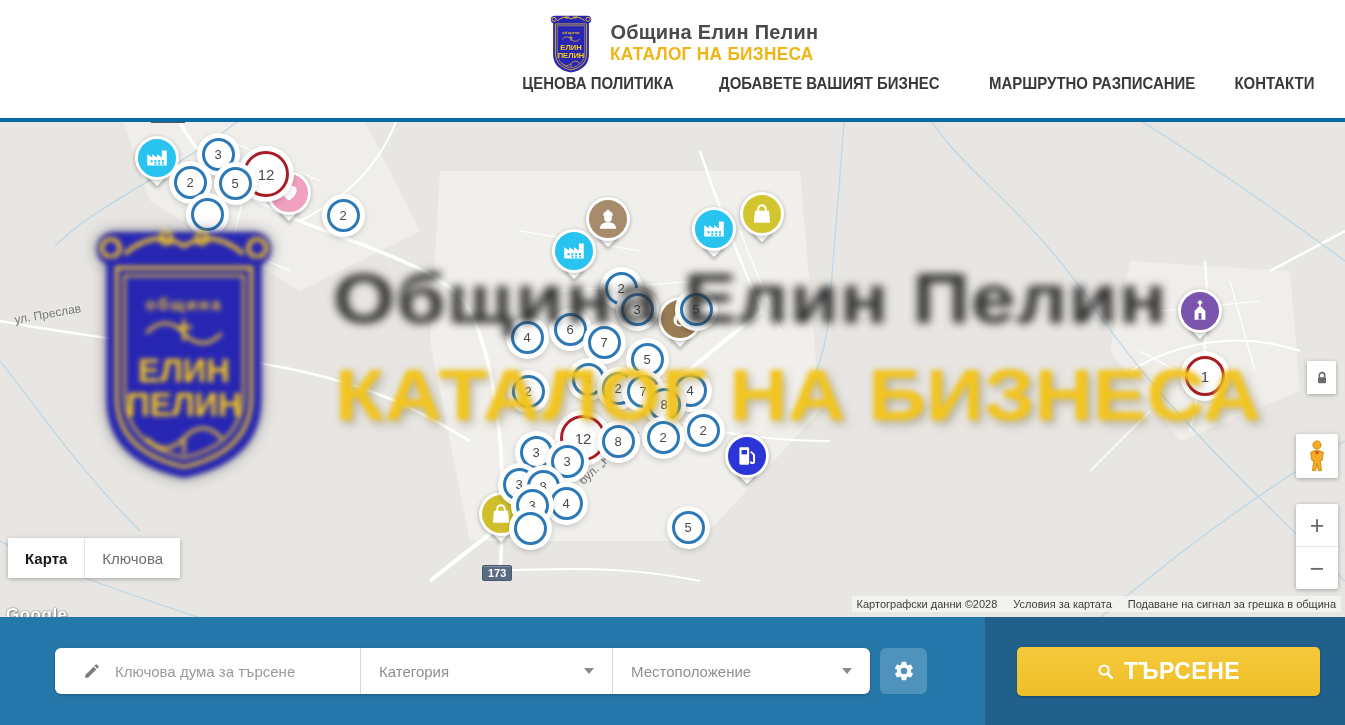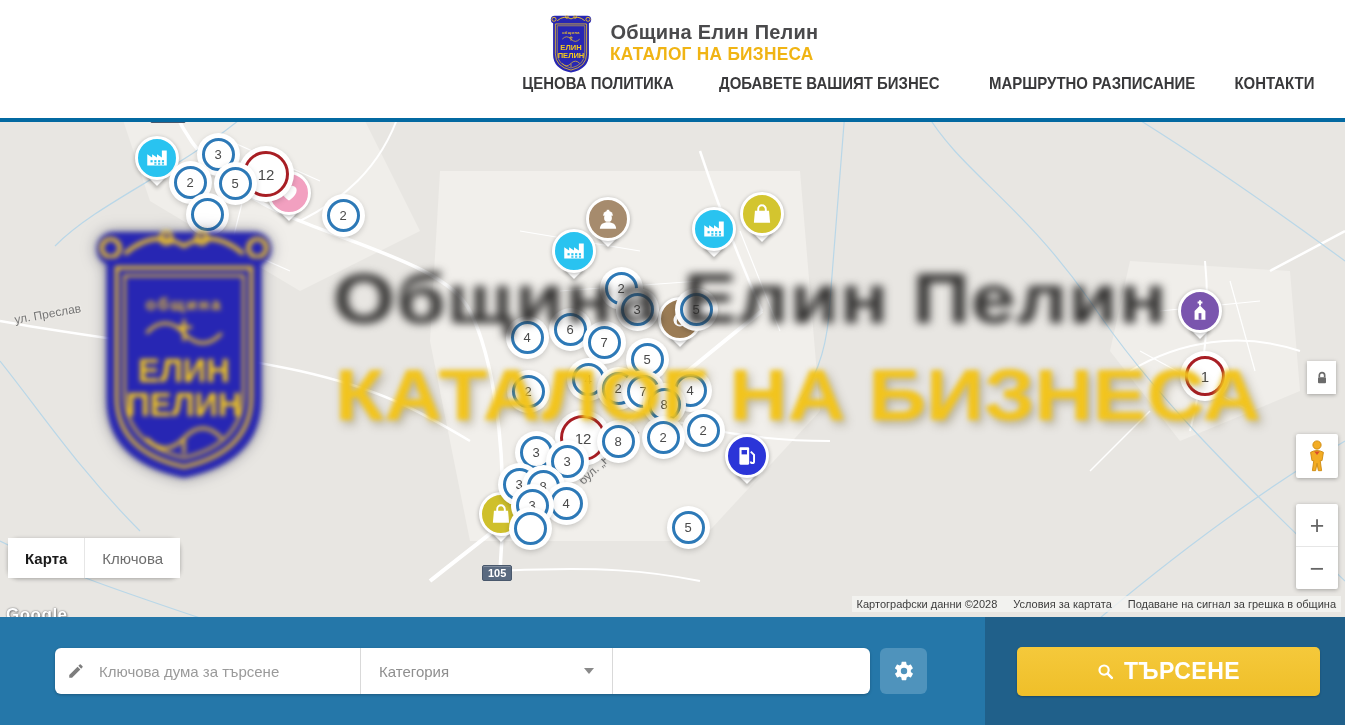--- a/index.html
+++ b/index.html
@@ -39,21 +39,21 @@
   
   .wm-crest { position:absolute; left:85px; top:100px; width:198px; height:278px; z-index:600;
      filter:blur(2.5px) drop-shadow(0 0 7px rgba(10,10,40,.5)); }
   .wm-title { position:absolute; left:333px; top:148px; font-size:70px; font-weight:bold; color:#2e2d2c; white-space:nowrap;
      transform:scaleX(1.14); transform-origin:left; filter:blur(4px); z-index:600; letter-spacing:1px; }
   .wm-subtitle { position:absolute; left:335px; top:243px; font-size:72px; font-weight:bold; color:#f2c41d; white-space:nowrap;
      transform:scaleX(1.12); transform-origin:left; filter:blur(2.5px); z-index:600; letter-spacing:0;
      text-shadow:3px 4px 8px rgba(70,55,0,.35); }
 
   
-  .maptype { position:absolute; left:8px; top:427px; display:flex; z-index:700; box-shadow:0 1px 4px rgba(0,0,0,.3); border-radius:10px; }
+  .maptype { position:absolute; left:8px; top:427px; display:flex; z-index:700; box-shadow:0 1px 4px rgba(0,0,0,.3); border-radius:2px; }
   .maptype button { height:40px; background:#fff; border:none; font-family:"Liberation Sans",sans-serif; font-size:15px; padding:0 17px; cursor:pointer; }
   .maptype .sel { font-weight:bold; color:#1a1a1a; border-right:1px solid #e6e6e6; }
   .maptype .unsel { color:#6e6e6e; }
   .glogo { position:absolute; left:6px; top:494px; z-index:700; font-size:17px; font-weight:bold; color:#fff; letter-spacing:.5px;
      text-shadow:0 0 1px #999, 0 0 2px #8a8a8a, 1px 1px 2px #777; }
   .attrib { position:absolute; right:4px; top:485px; z-index:700; display:flex; gap:16px; background:rgba(245,245,243,.75); padding:2px 5px; }
   .attrib span { font-size:11px; color:#3c3c3c; white-space:nowrap; }
   .lockbox { position:absolute; left:1307px; top:250px; width:29px; height:33px; background:#fff; z-index:700;
      display:flex; align-items:center; justify-content:center; box-shadow:0 1px 4px rgba(0,0,0,.3); cursor:pointer; }
   .pegman { position:absolute; left:1296px; top:323px; width:42px; height:44px; background:#fff; border-radius:2px; z-index:700;
@@ -61,21 +61,21 @@
   .zoomctl { position:absolute; left:1296px; top:393px; width:42px; height:85px; background:#fff; border-radius:2px; z-index:700;
      box-shadow:0 1px 4px rgba(0,0,0,.3); display:flex; flex-direction:column; }
   .zoomctl button { flex:1; border:none; background:transparent; font-size:25px; color:#666; cursor:pointer; line-height:1; font-family:"Liberation Sans",sans-serif; }
   .zoomctl .zin { border-bottom:1px solid #e6e6e6; }
 
   
   .bottombar { position:absolute; left:0; top:617px; width:1345px; height:108px; background:#2577a9; z-index:800; }
   .bottombar .darkpanel { position:absolute; right:0; top:0; width:360px; height:108px; background:#20608a; }
   .searchpill { position:absolute; left:55px; top:31px; width:815px; height:46px; background:#fff; border-radius:6px;
      box-shadow:0 1px 3px rgba(0,0,0,.25); display:flex; align-items:stretch; }
-  .kwfield { flex:0 0 305px; display:flex; align-items:center; padding-left:12px; }
+  .kwfield { flex:0 0 305px; display:flex; align-items:center; padding-left:28px; }
   .kwfield svg { width:18px; height:18px; margin-right:14px; flex:none; }
   .kwfield input { border:none; outline:none; width:100%; font-family:"Liberation Sans",sans-serif; font-size:15px; color:#555; background:transparent; }
   .kwfield input::placeholder { color:#9a9a9a; }
   .vdiv { width:1px; background:#d9d9d9; }
   .selbox { display:flex; align-items:center; justify-content:space-between; padding:0 18px; cursor:pointer; }
   .selbox.cat { flex:0 0 251px; }
   .selbox.loc { flex:1; }
   .selbox .sel-label { font-size:15px; color:#8f8f8f; }
   .caret { width:0; height:0; border-left:5px solid transparent; border-right:5px solid transparent; border-top:6px solid #8a8a8a; }
   .gearbtn { position:absolute; left:880px; top:31px; width:47px; height:46px; background:#4f93bc; border:none; border-radius:6px;
@@ -159,21 +159,21 @@
         <path d="M925,0 C960,60 1020,90 1090,190 C1150,280 1230,360 1345,470"></path>
         <path d="M1125,0 C1190,40 1250,80 1345,150"></path>
         <path d="M1100,507 C1180,440 1260,380 1345,330"></path>
         <path d="M0,250 C40,300 80,360 140,420"></path>
         <path d="M0,430 C60,460 120,480 200,507"></path>
       </g>
     </svg>
 
     <div class="layer">
         <div class="road-badge" style="left: 150px; top: -4px;">5394</div>
-        <div class="road-badge" style="left: 482px; top: 454px;">105</div>
+        <div class="road-badge" style="left: 482px; top: 454px;">173</div>
         <div class="street-label" style="left: 14px; top: 196px; transform: rotate(-10deg);">ул. Преслав</div>
         <div class="street-label" style="left: 570px; top: 338px; transform: rotate(-43deg);">бул. „Новосел</div>
       </div>
     <div class="layer">
         <div class="pin" style="left: 135px; top: 25px; z-index: 17;">
           <div class="pin-tail"></div>
                  <div class="pin-circle" style="background:#29c3f0">
             <svg viewBox="0 0 24 24">
               <path fill="#fff" d="M3 19V8.5l4.5 3V8.5l4.5 3V8.5l4.5 3V5H21v14z"></path>
               <g fill="#29c3f0">
@@ -366,20 +366,24 @@
           <path fill="#7d7d7d" d="M3 17.25V21h3.75L17.8 9.94l-3.75-3.75L3 17.25zM20.7 7.04a1 1 0 000-1.41l-2.34-2.34a1 1 0 00-1.41 0l-1.83 1.83 3.75 3.75 1.83-1.83z"></path>
         </svg>
         <input type="text" placeholder="Ключова дума за търсене" style="">
       </div>
       <div class="vdiv"></div>
       <div class="selbox cat">
         <span class="sel-label">Категория</span>
         <span class="caret"></span>
       </div>
       <div class="vdiv"></div>
+      <div class="selbox loc">
+        <span class="sel-label">Местоположение</span>
+        <span class="caret"></span>
+      </div>
     </div>
 
     <button class="gearbtn">
       <svg viewBox="0 0 24 24">
         <path fill="#fff" fill-rule="evenodd" d="M19.4 13c.1-.3.1-.7.1-1s0-.7-.1-1l2.1-1.6c.2-.2.3-.5.1-.7l-2-3.5c-.1-.2-.4-.3-.6-.2l-2.5 1c-.5-.4-1.1-.7-1.7-1l-.4-2.6c0-.2-.2-.4-.5-.4h-4c-.2 0-.4.2-.5.4l-.4 2.6c-.6.3-1.2.6-1.7 1l-2.5-1c-.2-.1-.5 0-.6.2l-2 3.5c-.1.2-.1.5.1.7L4.5 11c0 .3-.1.7-.1 1s0 .7.1 1l-2.1 1.6c-.2.2-.3.5-.1.7l2 3.5c.1.2.4.3.6.2l2.5-1c.5.4 1.1.7 1.7 1l.4 2.6c0 .2.2.4.5.4h4c.2 0 .4-.2.5-.4l.4-2.6c.6-.3 1.2-.6 1.7-1l2.5 1c.2.1.5 0 .6-.2l2-3.5c.1-.2.1-.5-.1-.7L19.4 13zM12 15.5a3.5 3.5 0 110-7 3.5 3.5 0 010 7z"></path>
       </svg>
     </button>
 
     <button class="searchbtn">
       <svg viewBox="0 0 24 24">

